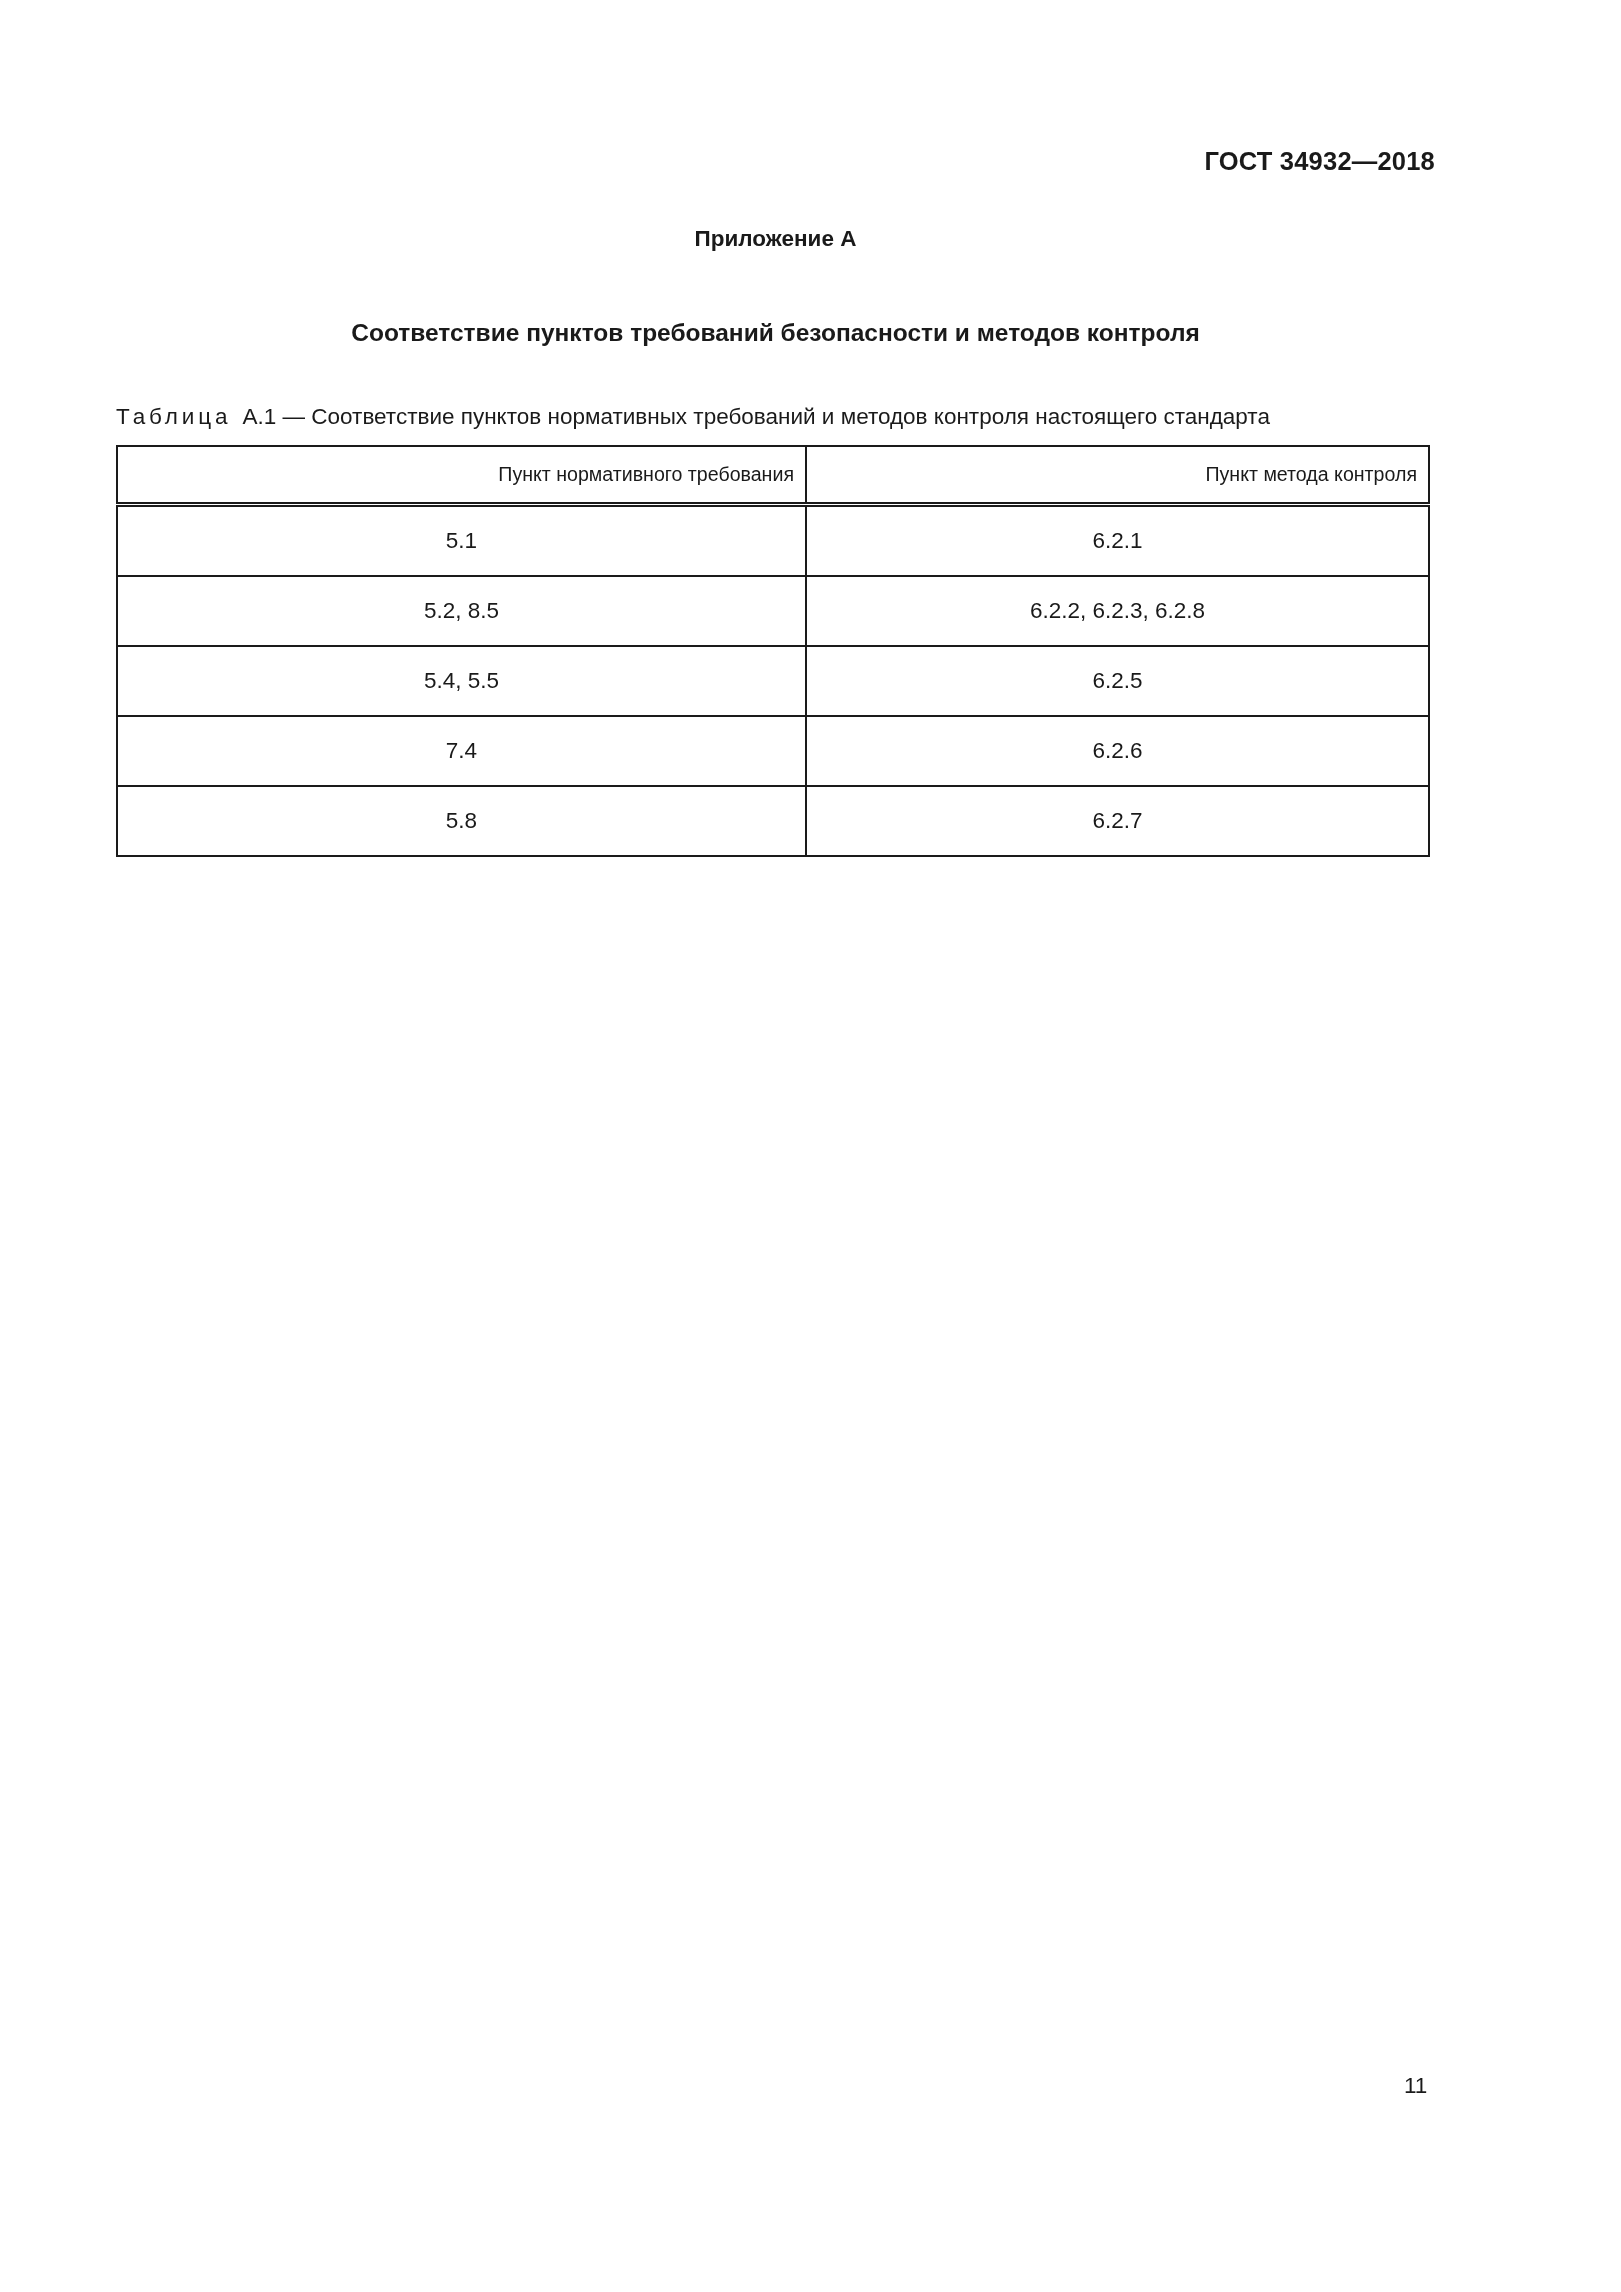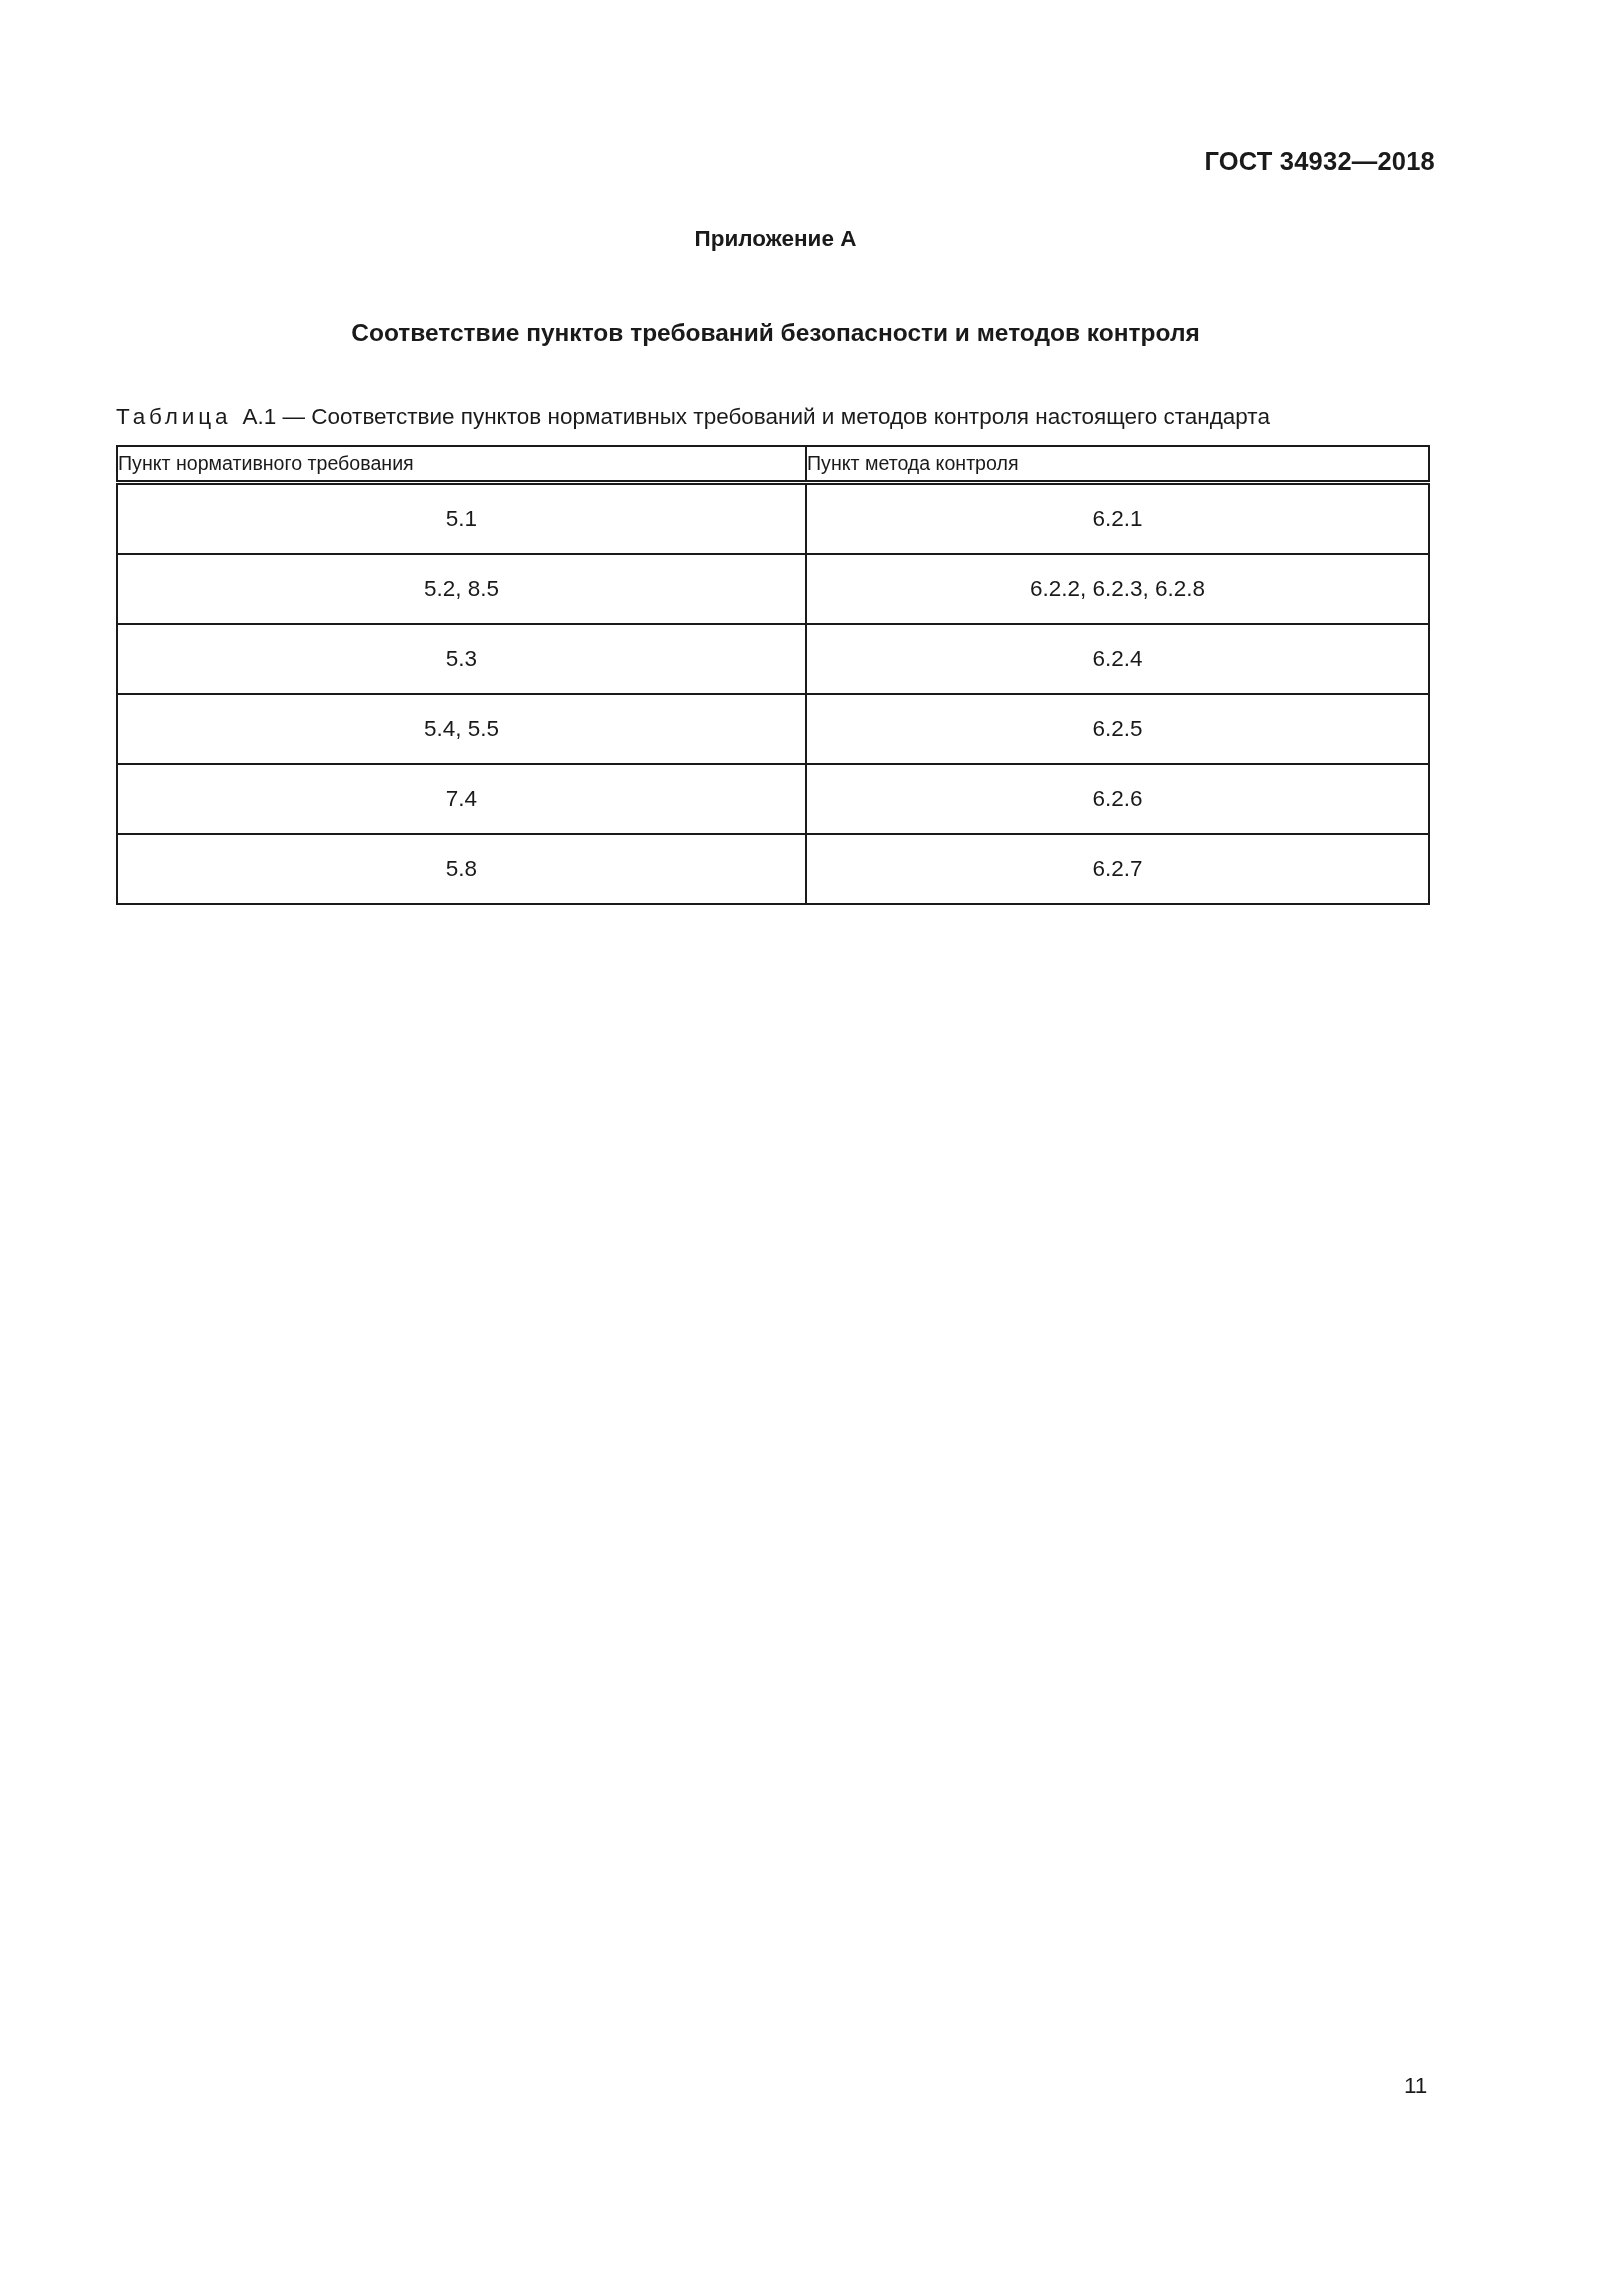--- a/index.html
+++ b/index.html
@@ -8,22 +8,22 @@
   .doc-code { position: absolute; top: 147px; right: 186px; font-weight: bold;
               font-size: 25.5px; letter-spacing: 0.2px; }
   .appendix { position: absolute; top: 225px; left: 0; width: 1551px; text-align: center;
               font-weight: bold; font-size: 22.5px; line-height: 27.4px; }
   .section-title { position: absolute; top: 319px; left: 0; width: 1551px; text-align: center;
                    font-weight: bold; font-size: 24.5px; }
   .caption { position: absolute; top: 404px; left: 116px; font-size: 22.5px; white-space: nowrap; }
   .caption .spaced { letter-spacing: 3.9px; margin-right: 11px; }
   table.grid { position: absolute; top: 445px; left: 116px; width: 1314px;
                border-collapse: collapse; border: 2.9px solid #1a1a1a; font-size: 22.5px; }
-  table.grid th { font-weight: normal; font-size: 19.6px; height: 33px; padding: 0;
-                  border-bottom: 5.9px double #1a1a1a; text-align: left; }
+  table.grid th { font-weight: normal; font-size: 19.6px; height: 33px; padding: 11px;
+                  border-bottom: 5.9px double #1a1a1a; text-align: right; }
   table.grid td { height: 36px; padding: 16px; text-align: center;
                   border-top: 2.9px solid #1a1a1a; }
   table.grid tbody tr:first-child td { border-top: none; }
   table.grid .c1 { width: 655px; border-right: 2px solid #1a1a1a; }
   .page-number { position: absolute; top: 2073px; left: 1404px; font-size: 22.5px; }
 </style>
 </head>
 <body>
 
 <div class="doc-code">ГОСТ 34932—2018</div>
@@ -48,24 +48,20 @@
   <tbody>
     <tr>
       <td class="c1">5.1</td>
       <td>6.2.1</td>
     </tr>
     <tr>
       <td class="c1">5.2, 8.5</td>
       <td>6.2.2, 6.2.3, 6.2.8</td>
     </tr>
     <tr>
-      <td class="c1">5.3</td>
-      <td>6.2.4</td>
-    </tr>
-    <tr>
       <td class="c1">5.4, 5.5</td>
       <td>6.2.5</td>
     </tr>
     <tr>
       <td class="c1">7.4</td>
       <td>6.2.6</td>
     </tr>
     <tr>
       <td class="c1">5.8</td>
       <td>6.2.7</td>

